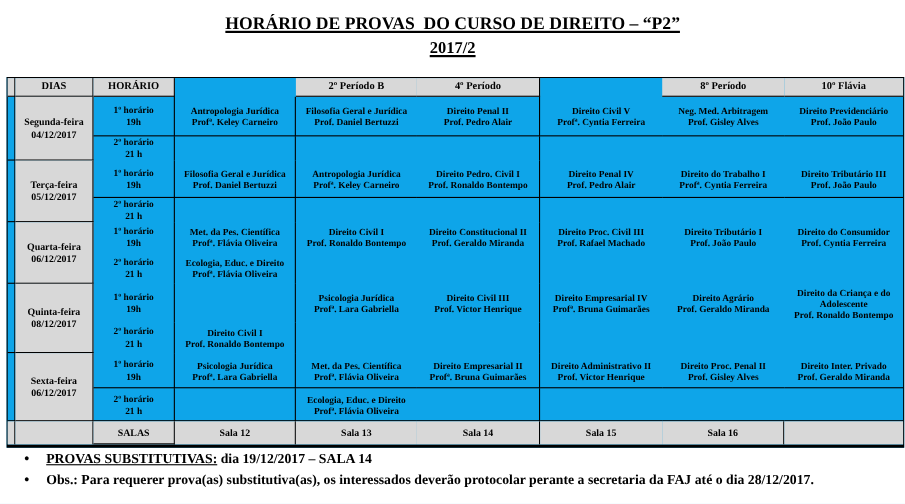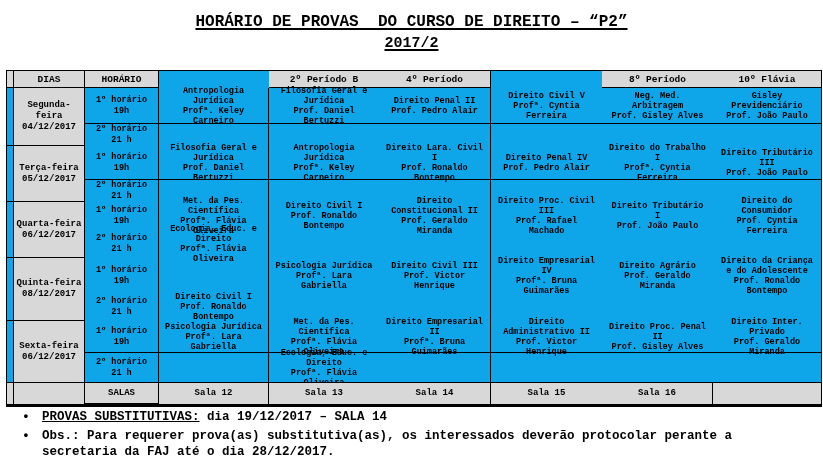--- a/index.html
+++ b/index.html
@@ -1,17 +1,17 @@
 <!DOCTYPE html>
 <html><head>
 <meta charset="utf-8">
 <style>
   html,body{margin:0;padding:0;background:#ffffff;width:823px;height:458px;overflow:hidden;}
   body{font-family:"Liberation Serif","DejaVu Serif",serif;color:#000;}
-  .page{position:relative;width:823px;height:442px;background:#fff;font-family:Liberation Mono, monospace;}
+  .page{position:relative;width:823px;height:442px;background:#fff;}
 
   
   .title-wrap{position:absolute;top:12px;left:0;width:823px;text-align:center;}
   .title-line{font-weight:bold;font-size:16px;line-height:20px;text-decoration:underline;text-decoration-thickness:1.5px;text-underline-offset:2px;white-space:pre;}
   .title-line2{font-weight:bold;font-size:15px;line-height:20px;text-decoration:underline;text-decoration-thickness:1.5px;text-underline-offset:2px;display:inline-block;margin-top:2px;}
 
   
   .tbl{
     position:absolute;top:70px;left:6px;
     box-sizing:content-box;
@@ -144,21 +144,21 @@
       </div>
     <div class="cell exam bb" style="grid-area:2/7">
         <div class="s">Direito Civil V</div>
         <div class="s">Profª. Cyntia Ferreira</div>
       </div>
     <div class="cell exam bb" style="grid-area:2/8">
         <div class="s">Neg. Med. Arbitragem</div>
         <div class="s">Prof. Gisley Alves</div>
       </div>
     <div class="cell exam bb" style="grid-area:2/9">
-        <div class="s">Gisley Previdenciário</div>
+        <div class="s">Direito Previdenciário</div>
         <div class="s">Prof. João Paulo</div>
       </div>
 
     <div class="cell exam br" style="grid-area:3/4">
         <div class="s"></div>
         <div class="s"></div>
       </div>
     <div class="cell exam" style="grid-area:3/5">
         <div class="s"></div>
         <div class="s"></div>
@@ -182,21 +182,21 @@
 
     <div class="cell exam br bb" style="grid-area:4/4">
         <div class="s">Filosofia Geral e Jurídica</div>
         <div class="s">Prof. Daniel Bertuzzi</div>
       </div>
     <div class="cell exam bb" style="grid-area:4/5">
         <div class="s">Antropologia Jurídica</div>
         <div class="s">Profª. Keley Carneiro</div>
       </div>
     <div class="cell exam br bb" style="grid-area:4/6">
-        <div class="s">Direito Lara. Civil I</div>
+        <div class="s">Direito Pedro. Civil I</div>
         <div class="s">Prof. Ronaldo Bontempo</div>
       </div>
     <div class="cell exam bb" style="grid-area:4/7">
         <div class="s">Direito Penal IV</div>
         <div class="s">Prof. Pedro Alair</div>
       </div>
     <div class="cell exam bb" style="grid-area:4/8">
         <div class="s">Direito do Trabalho I</div>
         <div class="s">Profª. Cyntia Ferreira</div>
       </div>

